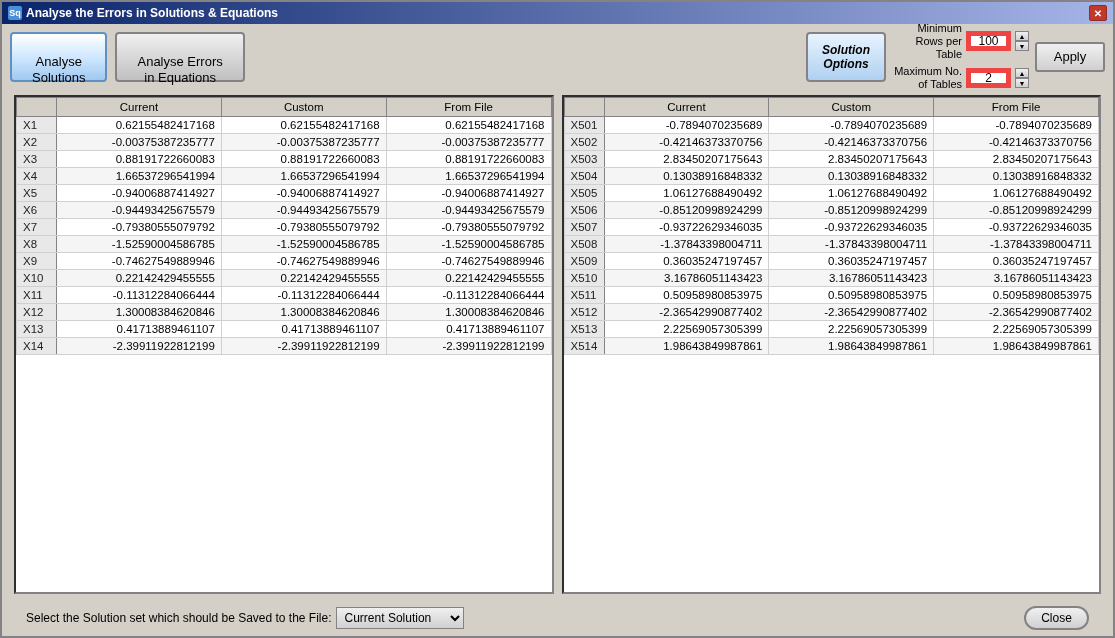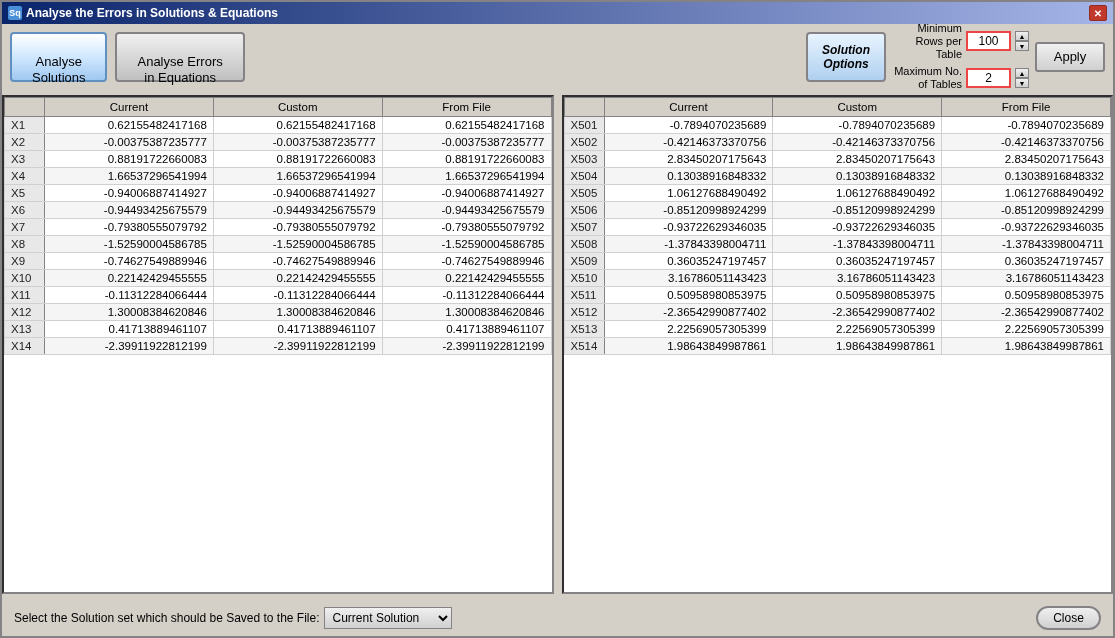--- a/index.html
+++ b/index.html
@@ -124,21 +124,21 @@
     }
     .spinner-label {
       font-size: 11px;
       width: 70px;
       line-height: 1.2;
       text-align: right;
     }
     .spinner-input {
       width: 45px;
       height: 20px;
-      border: 2px solid #ef4444;
+      border: 5px solid #ef4444;
       background: white;
       text-align: center;
       font-size: 12px;
     }
     .spinner-btns {
       display: flex;
       flex-direction: column;
       height: 20px;
     }
     .spinner-btn {
@@ -156,21 +156,21 @@
       height: 30px;
       width: 70px;
       background: linear-gradient(to bottom, #f0f0f0, #d0d0d0);
       border: 2px solid #848284;
       border-radius: 3px;
       cursor: pointer;
       font-size: 13px;
     }
     .content-area {
       flex: 1;
-      padding: 6px 0;
+      padding: 6px 12px;
       display: flex;
       gap: 8px;
       overflow: hidden;
     }
     .table-container {
       flex: 1;
       border: 2px inset #848284;
       background: white;
       overflow: hidden;
       display: flex;
@@ -209,21 +209,21 @@
     }
     tbody td:first-child {
       text-align: left;
       font-weight: normal;
       color: #222;
       background: #e8e8e8;
       border-right: 1px solid #848284;
       min-width: 38px;
     }
     .footer {
-      padding: 5px 12px;
+      padding: 5px 24px;
       display: flex;
       align-items: center;
       justify-content: space-between;
       background: #d4d0c8;
       flex-shrink: 0;
       height: 36px;
     }
     .footer-label {
       font-size: 12px;
     }

